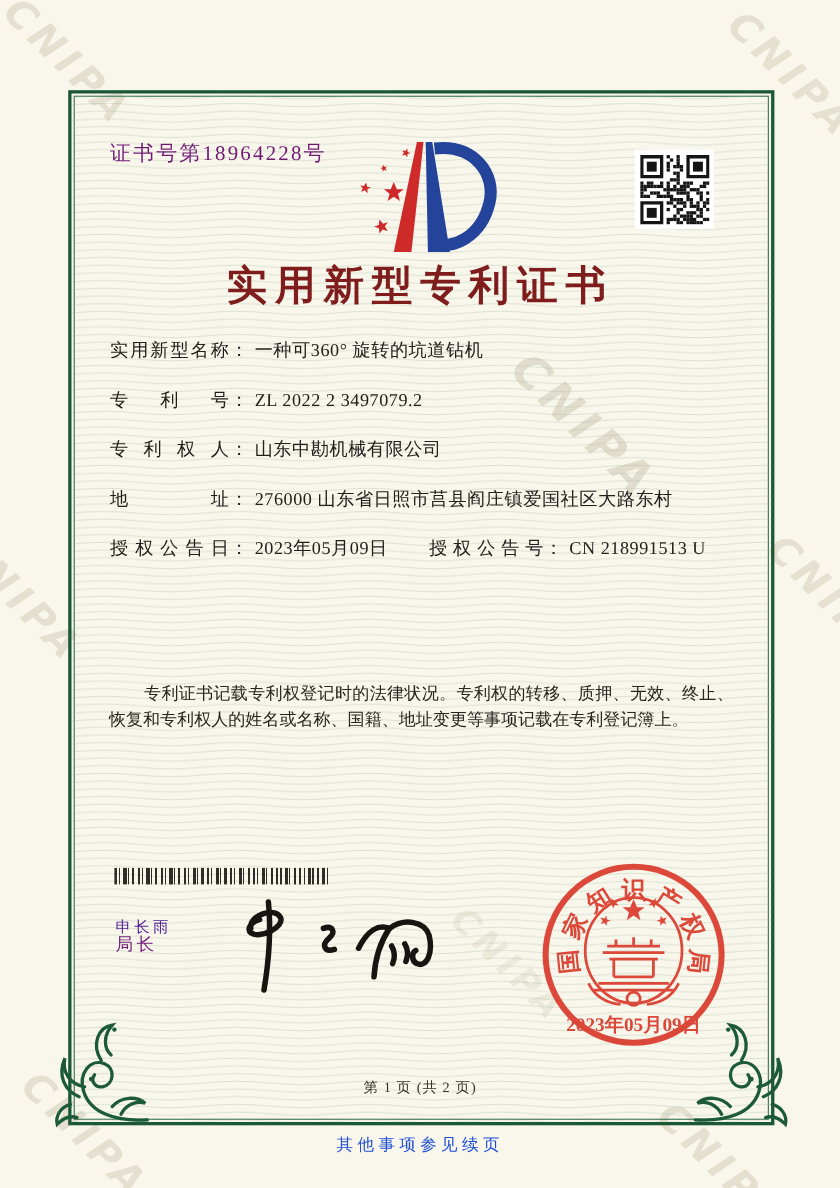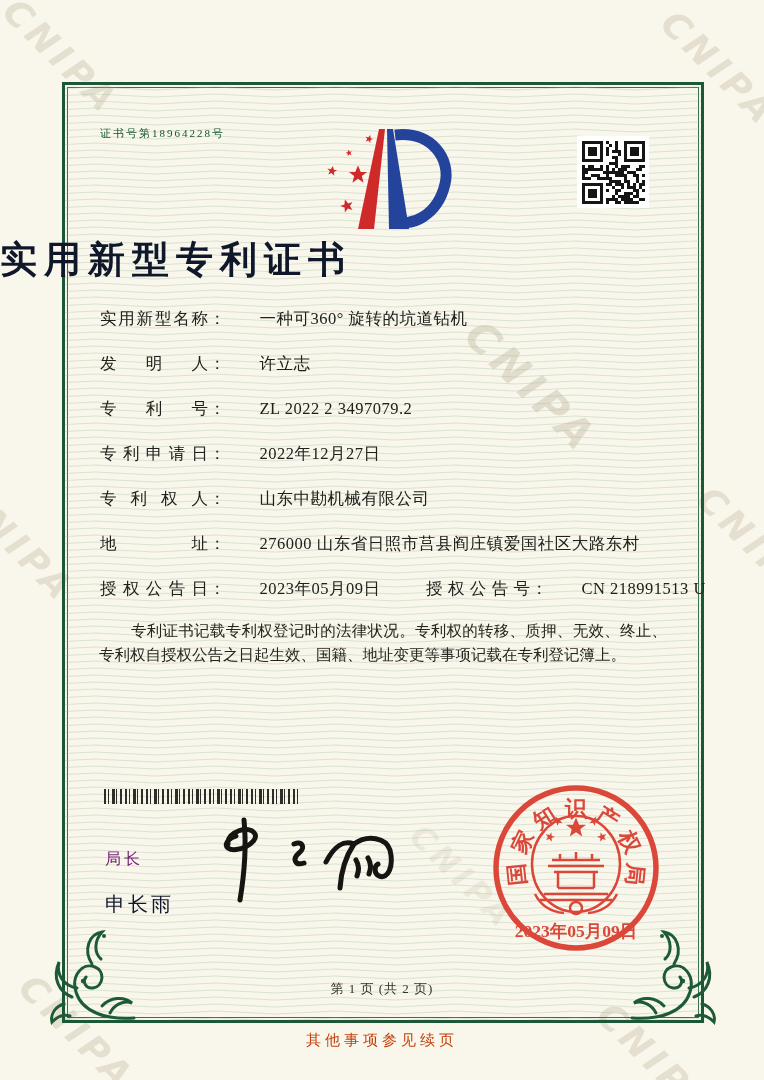--- a/index.html
+++ b/index.html
@@ -10,59 +10,59 @@
       font-weight:bold;font-style:italic;font-size:36px;letter-spacing:5px;
       color:#b5ad92;opacity:.30;transform:rotate(45deg);white-space:nowrap;pointer-events:none;}
   .wm.big{font-size:42px;opacity:.34;}
   .wm.faint{opacity:.18;}
   
   .frame{position:absolute;left:62px;top:82px;width:636px;height:935px;
          border:3px solid #1b5837;background:transparent;}
   .frame-inner{position:absolute;inset:2px;border:1px solid #35714d;}
   .waves{position:absolute;inset:0;width:100%;height:100%;}
   
-  .certno{position:absolute;left:100px;top:126px;font-size:11px;letter-spacing:2px;color:#14532d;}
+  .certno{position:absolute;left:100px;top:126px;font-size:19px;letter-spacing:2px;color:#701a75;}
   .logo{position:absolute;left:308px;top:126px;}
   .qr{position:absolute;left:577px;top:136px;width:72px;height:72px;background:#fff;
       display:flex;align-items:center;justify-content:center;}
-  .title{position:absolute;left:0;right:0;top:235px;
-         font-size:37px;font-weight:bold;letter-spacing:7px;color:#0f172a;}
+  .title{position:absolute;left:0;right:0;top:235px;text-align:center;
+         font-size:37px;font-weight:bold;letter-spacing:7px;color:#7f1d1d;}
   
   .fields{position:absolute;left:100px;top:308px;width:566px;font-size:16.5px;}
   .field-row{position:relative;height:25px;margin-bottom:20px;white-space:nowrap;}
   .flabel{display:inline-block;width:108px;text-align:justify;text-align-last:justify;vertical-align:top;}
   .fcolon{display:inline-block;margin:0 6px 0 1px;}
-  .fvalue{letter-spacing:.5px;margin-left:28px;}
+  .fvalue{letter-spacing:.5px;}
   .fgroup2{position:absolute;left:290px;top:0;}
-  .fgroup2 .flabel{width:104px;margin-left:36px;}
+  .fgroup2 .flabel{width:104px;}
   
   .paras{position:absolute;left:99px;top:619px;width:568px;font-size:15.5px;line-height:23.5px;
          text-align:justify;color:#26251f;}
   .paras p{margin:0 0 3px 0;text-indent:32px;}
   
   .barcode{position:absolute;left:104px;top:789px;width:196px;height:15px;opacity:.88;
      background:repeating-linear-gradient(90deg,
        #15120f 0 2px, transparent 2px 4px,
        #15120f 4px 5px, transparent 5px 8px,
        #15120f 8px 11px, transparent 11px 12px,
        #15120f 12px 13px, transparent 13px 16px,
        #15120f 16px 18px, transparent 18px 21px);}
   
   .sig-title{position:absolute;left:105px;top:849px;font-size:16px;letter-spacing:3px;
              font-family:"DejaVu Sans","Liberation Sans",sans-serif;color:#701a75;}
-  .sig-name{position:absolute;left:105px;top:891px;font-size:20px;letter-spacing:3px;
-            font-family:"DejaVu Sans","Liberation Sans",sans-serif;color:#0f172a;}
+  .sig-name{position:absolute;left:105px;top:834px;font-size:14px;letter-spacing:3px;
+            font-family:"DejaVu Sans","Liberation Sans",sans-serif;color:#4c1d95;}
   .signature{position:absolute;left:198px;top:814px;}
   
   .seal{position:absolute;left:488px;top:776px;}
   
   .pageinfo{position:absolute;left:0;right:0;top:980px;text-align:center;font-size:13px;
             letter-spacing:1px;color:#33322d;}
   .note{position:absolute;left:0;right:0;top:1031px;text-align:center;font-size:15px;
-        letter-spacing:4px;color:#c2410c;}
+        letter-spacing:4px;color:#1d4ed8;}
   .flourish{position:absolute;width:104px;height:100px;}
   .flourish.fl-left{left:34px;top:926px;}
   .flourish.fl-right{left:628px;top:926px;transform:scaleX(-1);}
 </style>
 </head>
 <body>
 
 <div id="page">
 
   <span class="wm" style="left:-12px;top:36px">CNIPA</span>
@@ -278,44 +278,38 @@
     </svg>
   </div>
 
   <div class="title">实用新型专利证书</div>
 
   <div class="fields">
     <div class="field-row">
       <span class="flabel">实用新型名称</span><span class="fcolon">：</span><span class="fvalue">一种可360° 旋转的坑道钻机</span>
     </div>
     <div class="field-row">
-      <span class="flabel">发明人</span><span class="fcolon">：</span><span class="fvalue">许立志</span>
-    </div>
-    <div class="field-row">
       <span class="flabel">专利号</span><span class="fcolon">：</span><span class="fvalue">ZL 2022 2 3497079.2</span>
-    </div>
-    <div class="field-row">
-      <span class="flabel">专利申请日</span><span class="fcolon">：</span><span class="fvalue">2022年12月27日</span>
     </div>
     <div class="field-row">
       <span class="flabel">专利权人</span><span class="fcolon">：</span><span class="fvalue">山东中勘机械有限公司</span>
     </div>
     <div class="field-row">
       <span class="flabel">地址</span><span class="fcolon">：</span><span class="fvalue">276000 山东省日照市莒县阎庄镇爱国社区大路东村</span>
     </div>
     <div class="field-row">
       <span class="flabel">授权公告日</span><span class="fcolon">：</span><span class="fvalue">2023年05月09日</span>
       <span class="fgroup2">
         <span class="flabel">授权公告号</span><span class="fcolon">：</span><span class="fvalue">CN 218991513 U</span>
       </span>
     </div>
   </div>
 
   <div class="paras">
-    <p>专利证书记载专利权登记时的法律状况。专利权的转移、质押、无效、终止、专利权自授权公告之日起生效、国籍、地址变更等事项记载在专利登记簿上。</p>
+    <p>专利证书记载专利权登记时的法律状况。专利权的转移、质押、无效、终止、恢复和专利权人的姓名或名称、国籍、地址变更等事项记载在专利登记簿上。</p>
   </div>
 
   <div class="barcode"></div>
 
   <div class="sig-title">局长</div>
   <div class="sig-name">申长雨</div>
   <svg class="signature" width="212" height="96" viewBox="0 0 212 96" xmlns="http://www.w3.org/2000/svg">
     <g fill="none" stroke="#161511" stroke-width="5" stroke-linecap="round">
       <path d="M30,30 C28,18 52,10 57,20 C61,29 38,40 30,34 C26,31 30,24 38,22"></path>
       <path d="M46,6 C48,26 47,56 42,86"></path>

